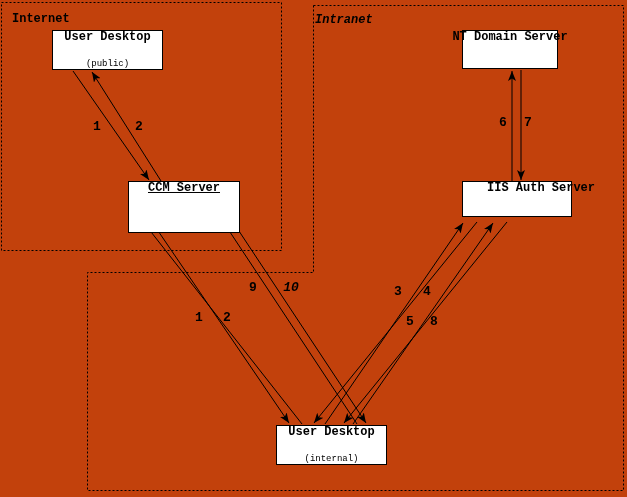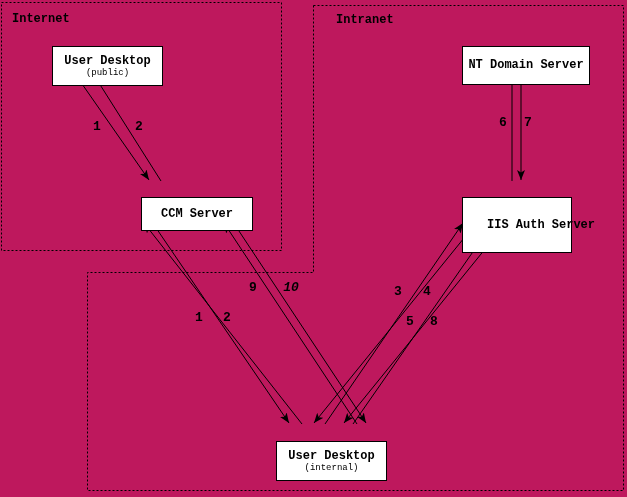--- a/index.html
+++ b/index.html
@@ -1,66 +1,65 @@
 <!DOCTYPE html>
 <html><head>
 <meta charset="utf-8">
 <style>
   html, body { margin: 0; padding: 0; background: #ffffff; }
   #stage {
     position: relative;
     width: 627px;
     height: 497px;
-    background: #be185d;
+    background: #c2410c;
     font-family: "Liberation Mono", "DejaVu Sans Mono", monospace;
     color: #000000;
     overflow: hidden;
   }
   #wires { position: absolute; left: 0; top: 0; width: 627px; height: 497px; }
 
   .node {
     position: absolute;
     background: #ffffff;
     border: 1px solid #000000;
     display: flex;
     flex-direction: column;
     align-items: center;
-    justify-content: center;
+    justify-content: space-between;
     text-align: center;
     box-sizing: border-box;
-    margin-top: 16px;
   }
   .node .title {
     font-size: 12px;
     font-weight: bold;
     line-height: 13px;
     white-space: nowrap;
   }
   .node .subtitle {
     font-size: 9px;
     font-weight: normal;
     line-height: 10px;
     white-space: nowrap;
   }
 
   #node-desktop-public   { left: 52px;  top: 30px;  width: 111px; height: 40px; }
-  #node-ccm-server       { left: 141px; top: 181px; width: 112px; height: 34px; }
-  #node-nt-domain-server { left: 462px; top: 30px;  width: 128px; height: 39px; }
-  #node-iis-auth-server  { left: 462px; top: 181px; width: 110px; height: 56px; padding-left: 48px; }
+  #node-ccm-server       { left: 128px; top: 181px; width: 112px; height: 52px; text-decoration: underline; }
+  #node-nt-domain-server { left: 462px; top: 30px;  width: 96px; height: 39px; }
+  #node-iis-auth-server  { left: 462px; top: 181px; width: 110px; height: 36px; padding-left: 48px; }
   #node-desktop-internal { left: 276px; top: 425px; width: 111px; height: 40px; }
 
   .zone-label {
     position: absolute;
     font-size: 12px;
     font-weight: bold;
     line-height: 12px;
     white-space: nowrap;
   }
   #zone-label-internet { left: 12px;  top: 13px; }
-  #zone-label-intranet { left: 336px; top: 14px; }
+  #zone-label-intranet { left: 315px; top: 14px; font-style: italic; }
 
   .flow-label {
     position: absolute;
     font-size: 13px;
     font-weight: bold;
     line-height: 13px;
     transform: translate(-50%, -50%);
     white-space: nowrap;
   }
 </style>

